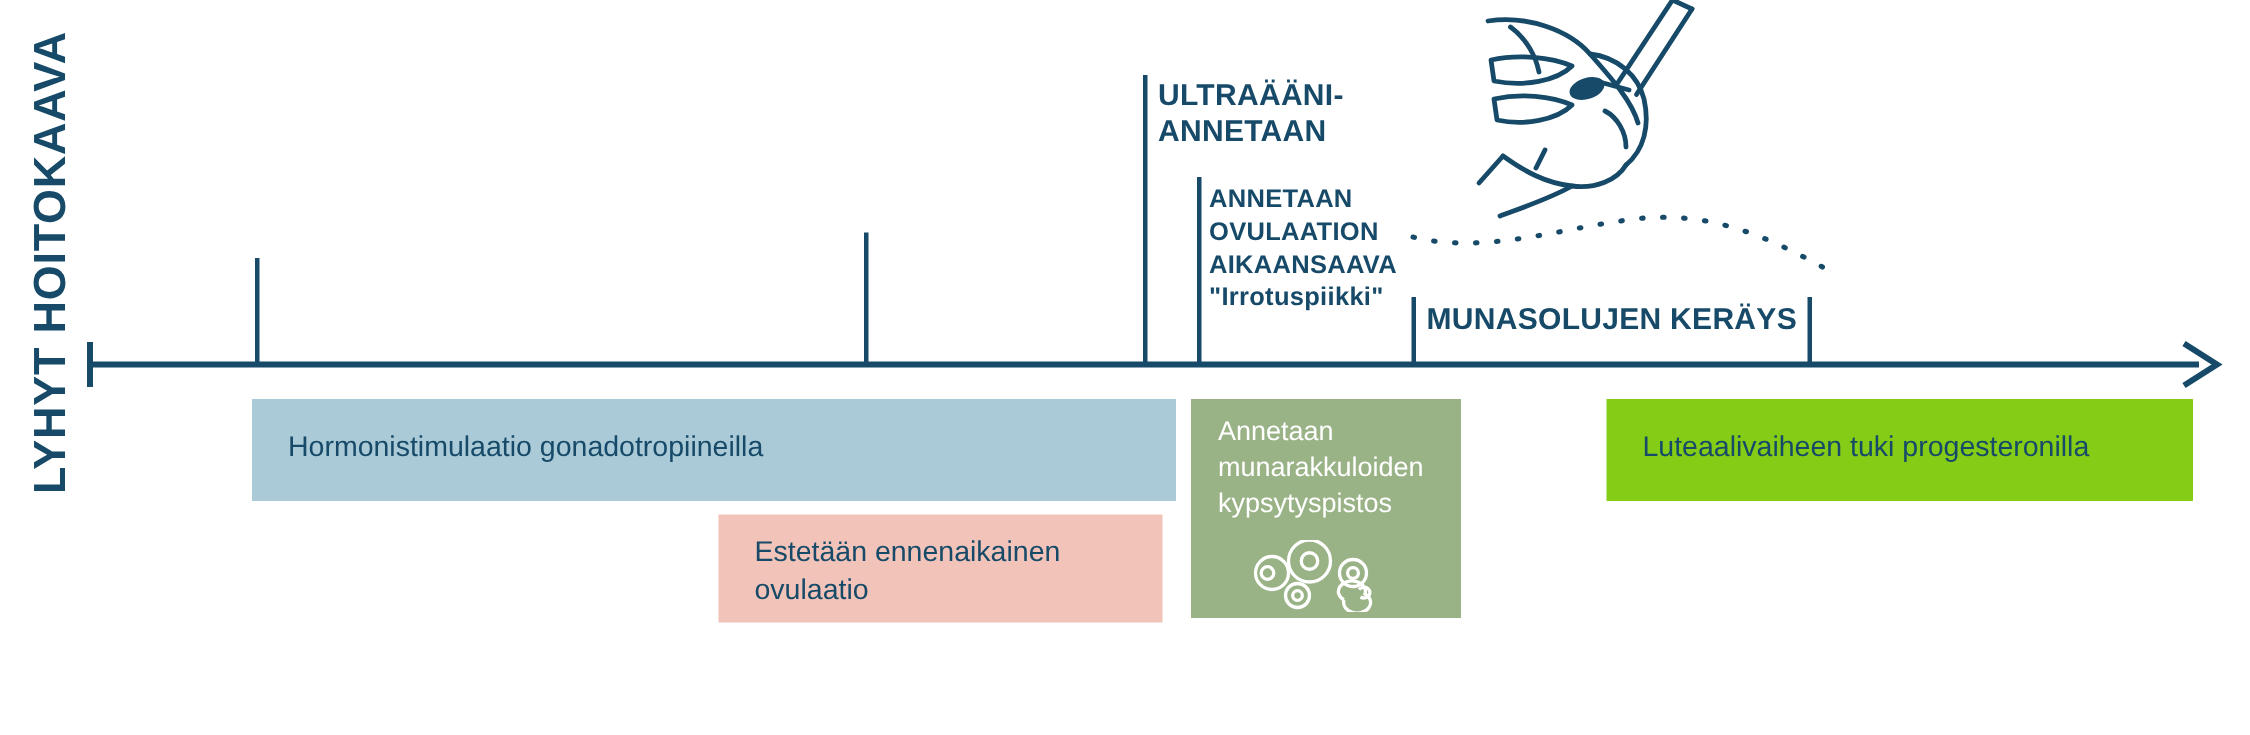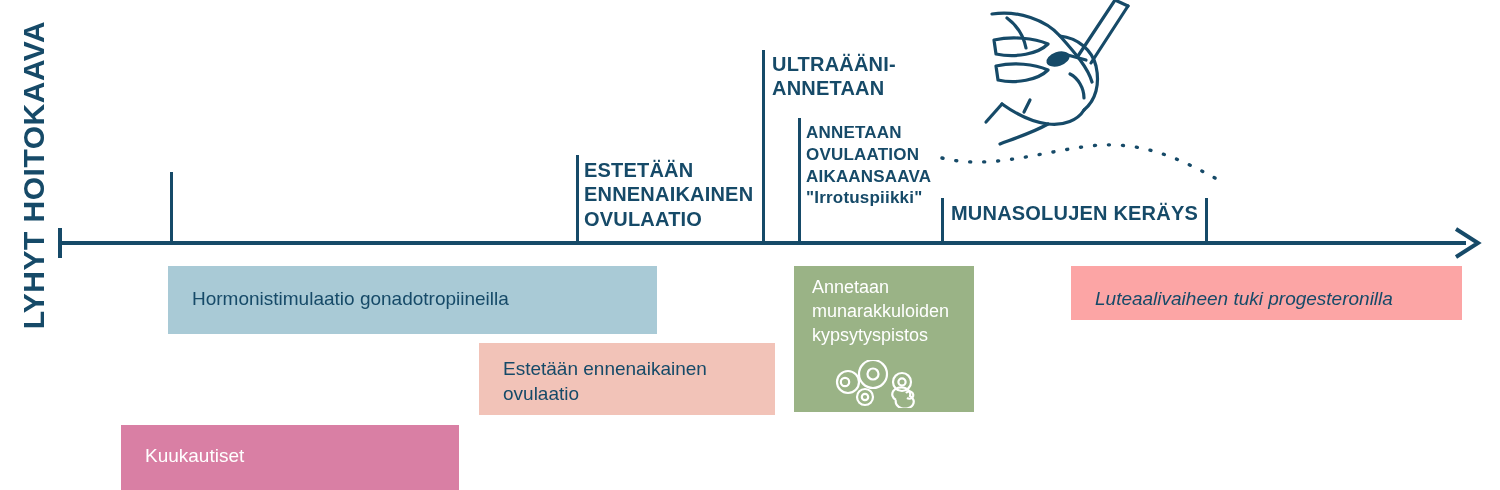--- a/index.html
+++ b/index.html
@@ -104,23 +104,20 @@
   </div>
 
   <div class="tick" style="left:170px;top:172px;height:71px;"></div>
   <div class="tick" style="left:576px;top:155px;height:88px;"></div>
   <div class="tick" style="left:762px;top:50px;height:193px;"></div>
   <div class="tick" style="left:798px;top:118px;height:125px;"></div>
   <div class="tick" style="left:941px;top:198px;height:45px;"></div>
   <div class="tick" style="left:1205px;top:198px;height:45px;"></div>
 
 
-  <div class="mlabel" style="left:584px;top:158px;">ESTETÄÄN
-ENNENAIKAINEN
-OVULAATIO</div>
 
   <div class="mlabel" style="left:772px;top:52px;">ULTRAÄÄNI-
 ANNETAAN</div>
 
   <div class="mlabel small" style="left:806px;top:122px;">ANNETAAN
 OVULAATION
 AIKAANSAAVA
 "Irrotuspiikki"</div>
 
   <div class="mlabel" style="left:951px;top:201px;">MUNASOLUJEN KERÄYS</div>
@@ -154,21 +151,21 @@
       </g>
     </svg>
   </div>
 
   <div class="dashed">
     <svg width="290" height="60" viewBox="0 0 290 60">
       <path d="M2,28 C50,40 100,22 150,16 C200,10 240,28 282,52" fill="none" stroke="#164A68" stroke-width="3.4" stroke-linecap="round" stroke-dasharray="1 13"></path>
     </svg>
   </div>
 
-  <div class="bar" style="left:168px;top:266px;width:489px;height:68px;background:#a9cad6;">
+  <div class="bar" style="left:168px;top:266px;width:616px;height:68px;background:#a9cad6;">
     <div class="bar-text dark" style="top:20px;">Hormonistimulaatio gonadotropiineilla</div>
   </div>
 
   <div class="bar" style="left:479px;top:343px;width:296px;height:72px;background:#f2c3b8;">
     <div class="bar-text dark" style="top:13px;">Estetään ennenaikainen
 ovulaatio</div>
   </div>
 
   <div class="bar" style="left:794px;top:266px;width:180px;height:146px;background:#9ab386;">
     <div class="bar-text light tight" style="top:10px;">Annetaan
@@ -186,21 +183,18 @@
         <circle cx="33" cy="37" r="8"></circle>
         <circle cx="33" cy="37" r="3.2"></circle>
         <circle cx="70" cy="22" r="9"></circle>
         <circle cx="70" cy="22" r="3.6"></circle>
         <path d="M64,40 a9,7 0 1,0 14,-4 a9,7 0 1,0 -14,4"></path>
         <path d="M75,38 a4,3.6 0 1,0 -1,-5"></path>
       </g>
     </svg>
   </div>
 
-  <div class="bar" style="left:1071px;top:266px;width:391px;height:54px;background:#fca5a5;font-style:italic;">
+  <div class="bar" style="left:1071px;top:266px;width:391px;height:68px;background:#84cc16;">
     <div class="bar-text dark" style="top:20px;">Luteaalivaiheen tuki progesteronilla</div>
   </div>
 
-  <div class="bar" style="left:121px;top:425px;width:338px;height:65px;background:#d97fa4;">
-    <div class="bar-text light" style="top:18px;">Kuukautiset</div>
-  </div>
 
 </div>
 
 </body></html>

